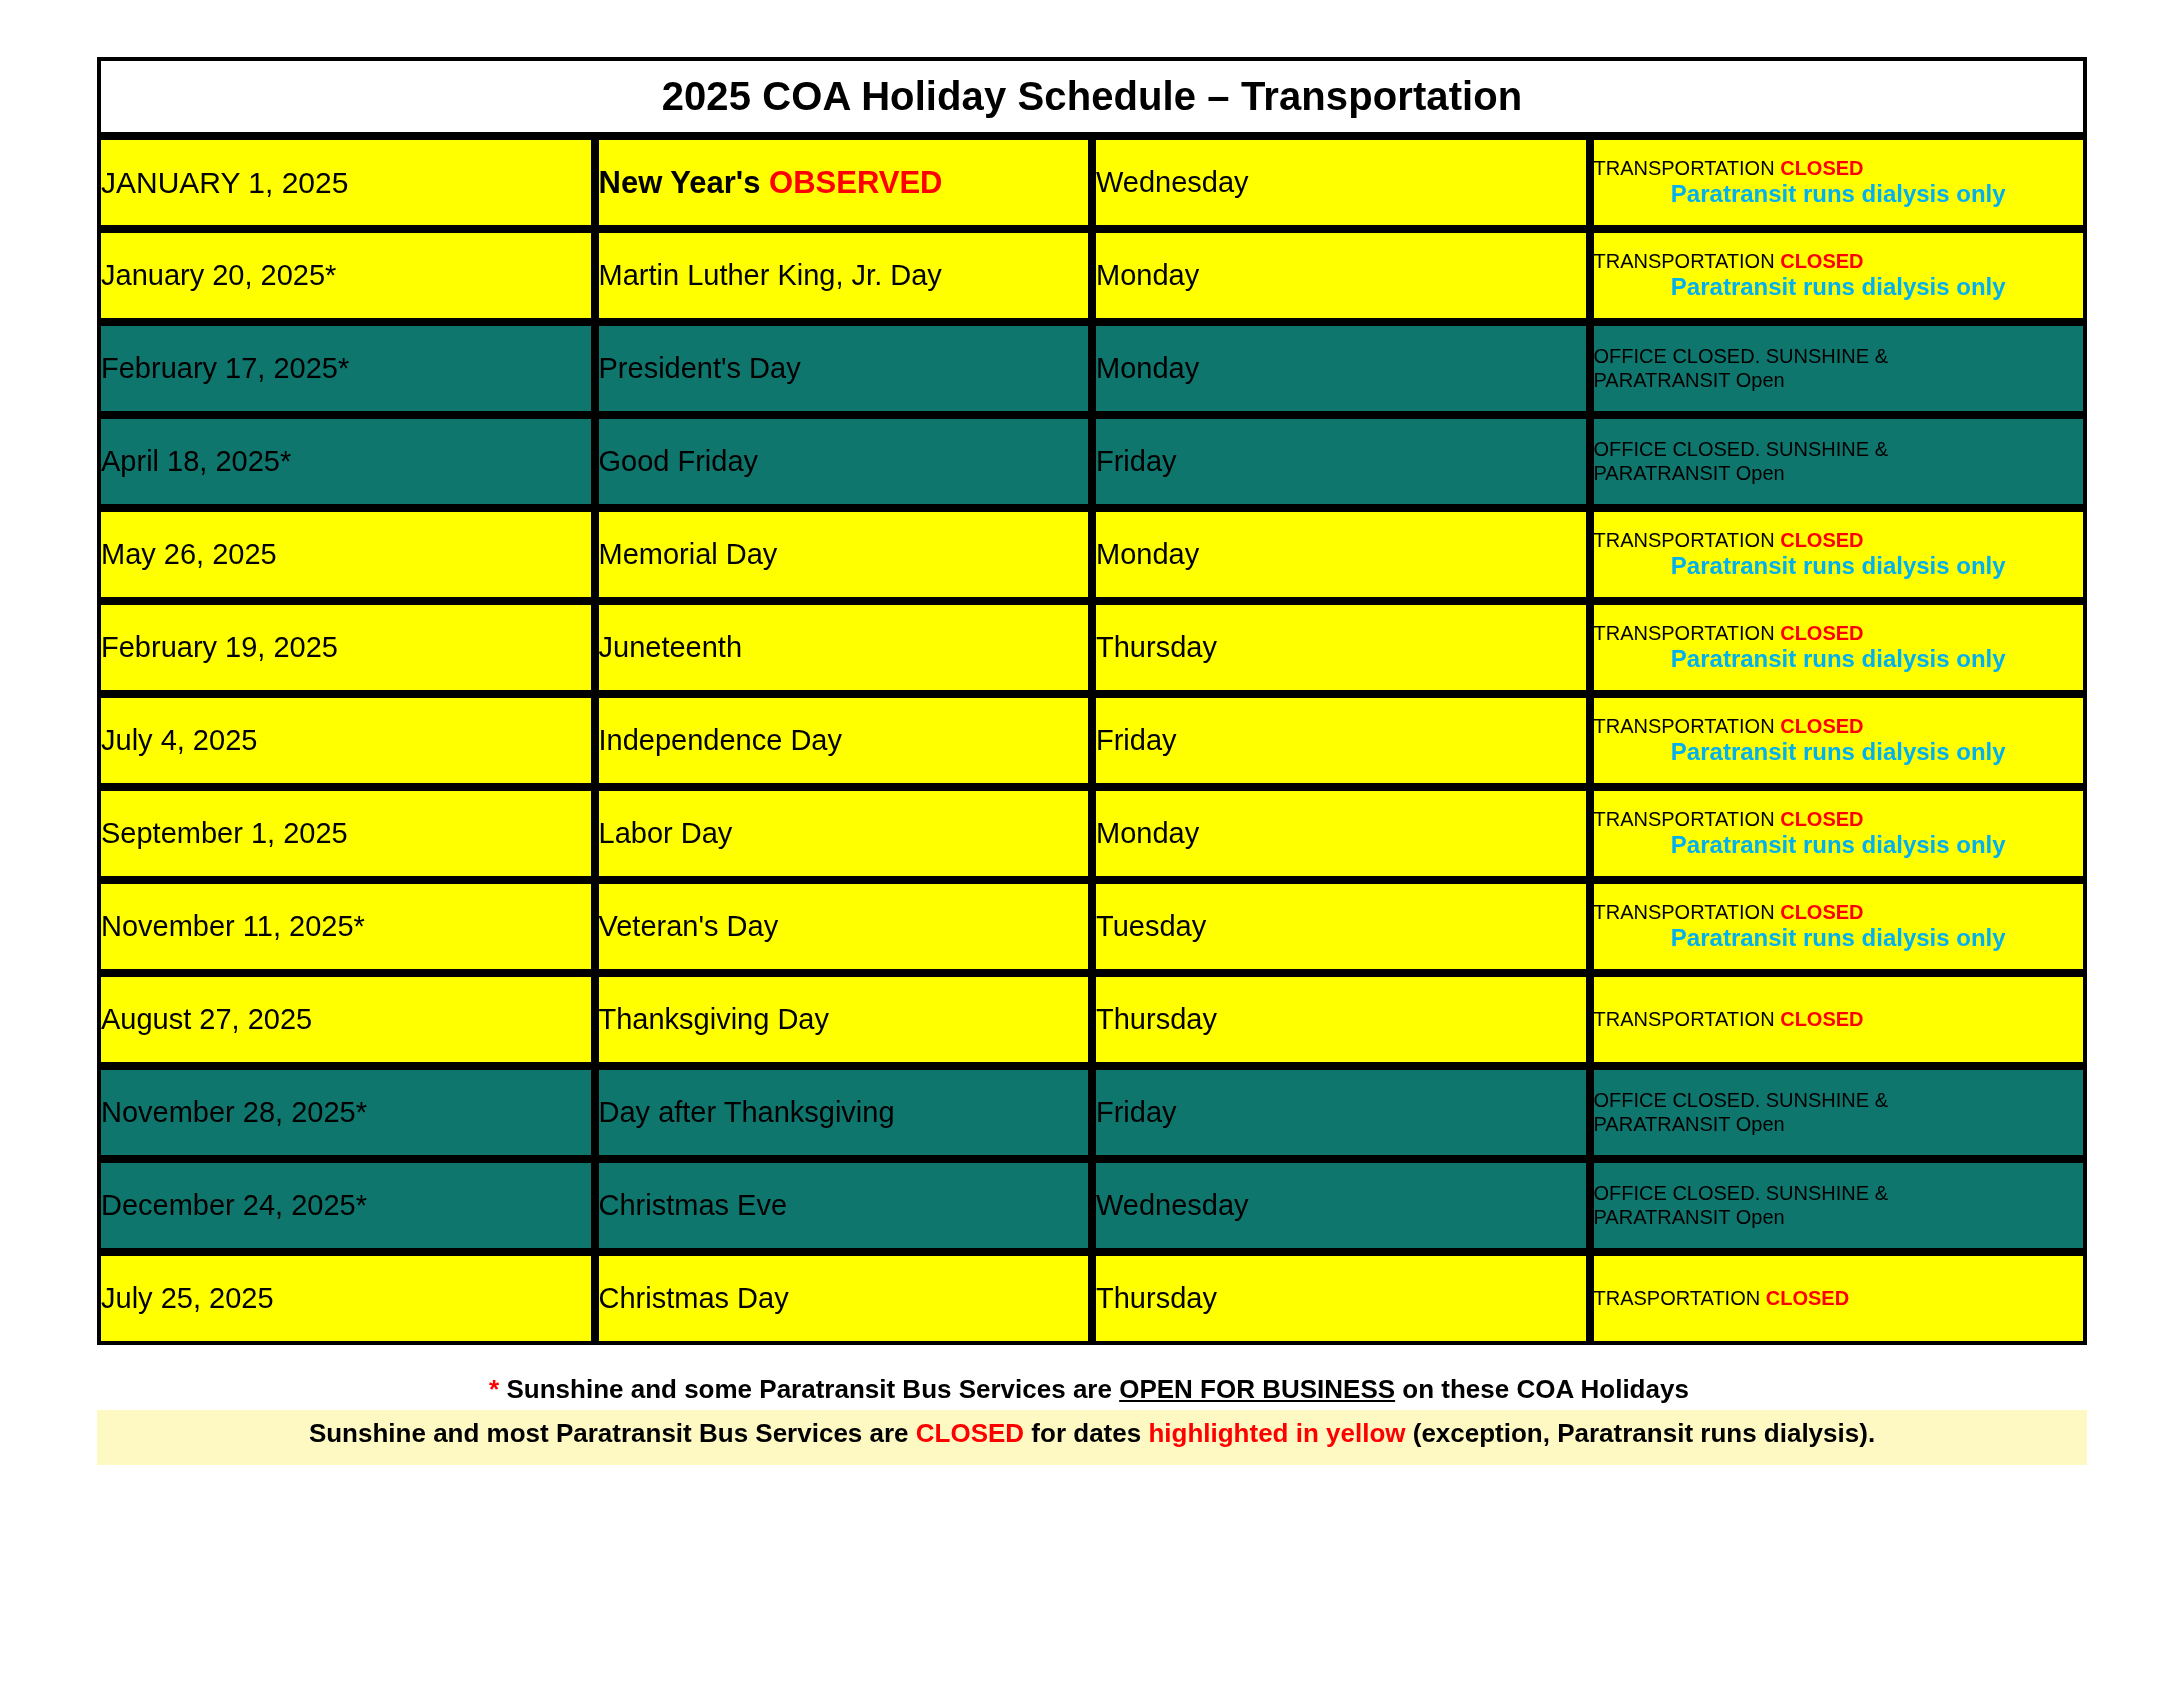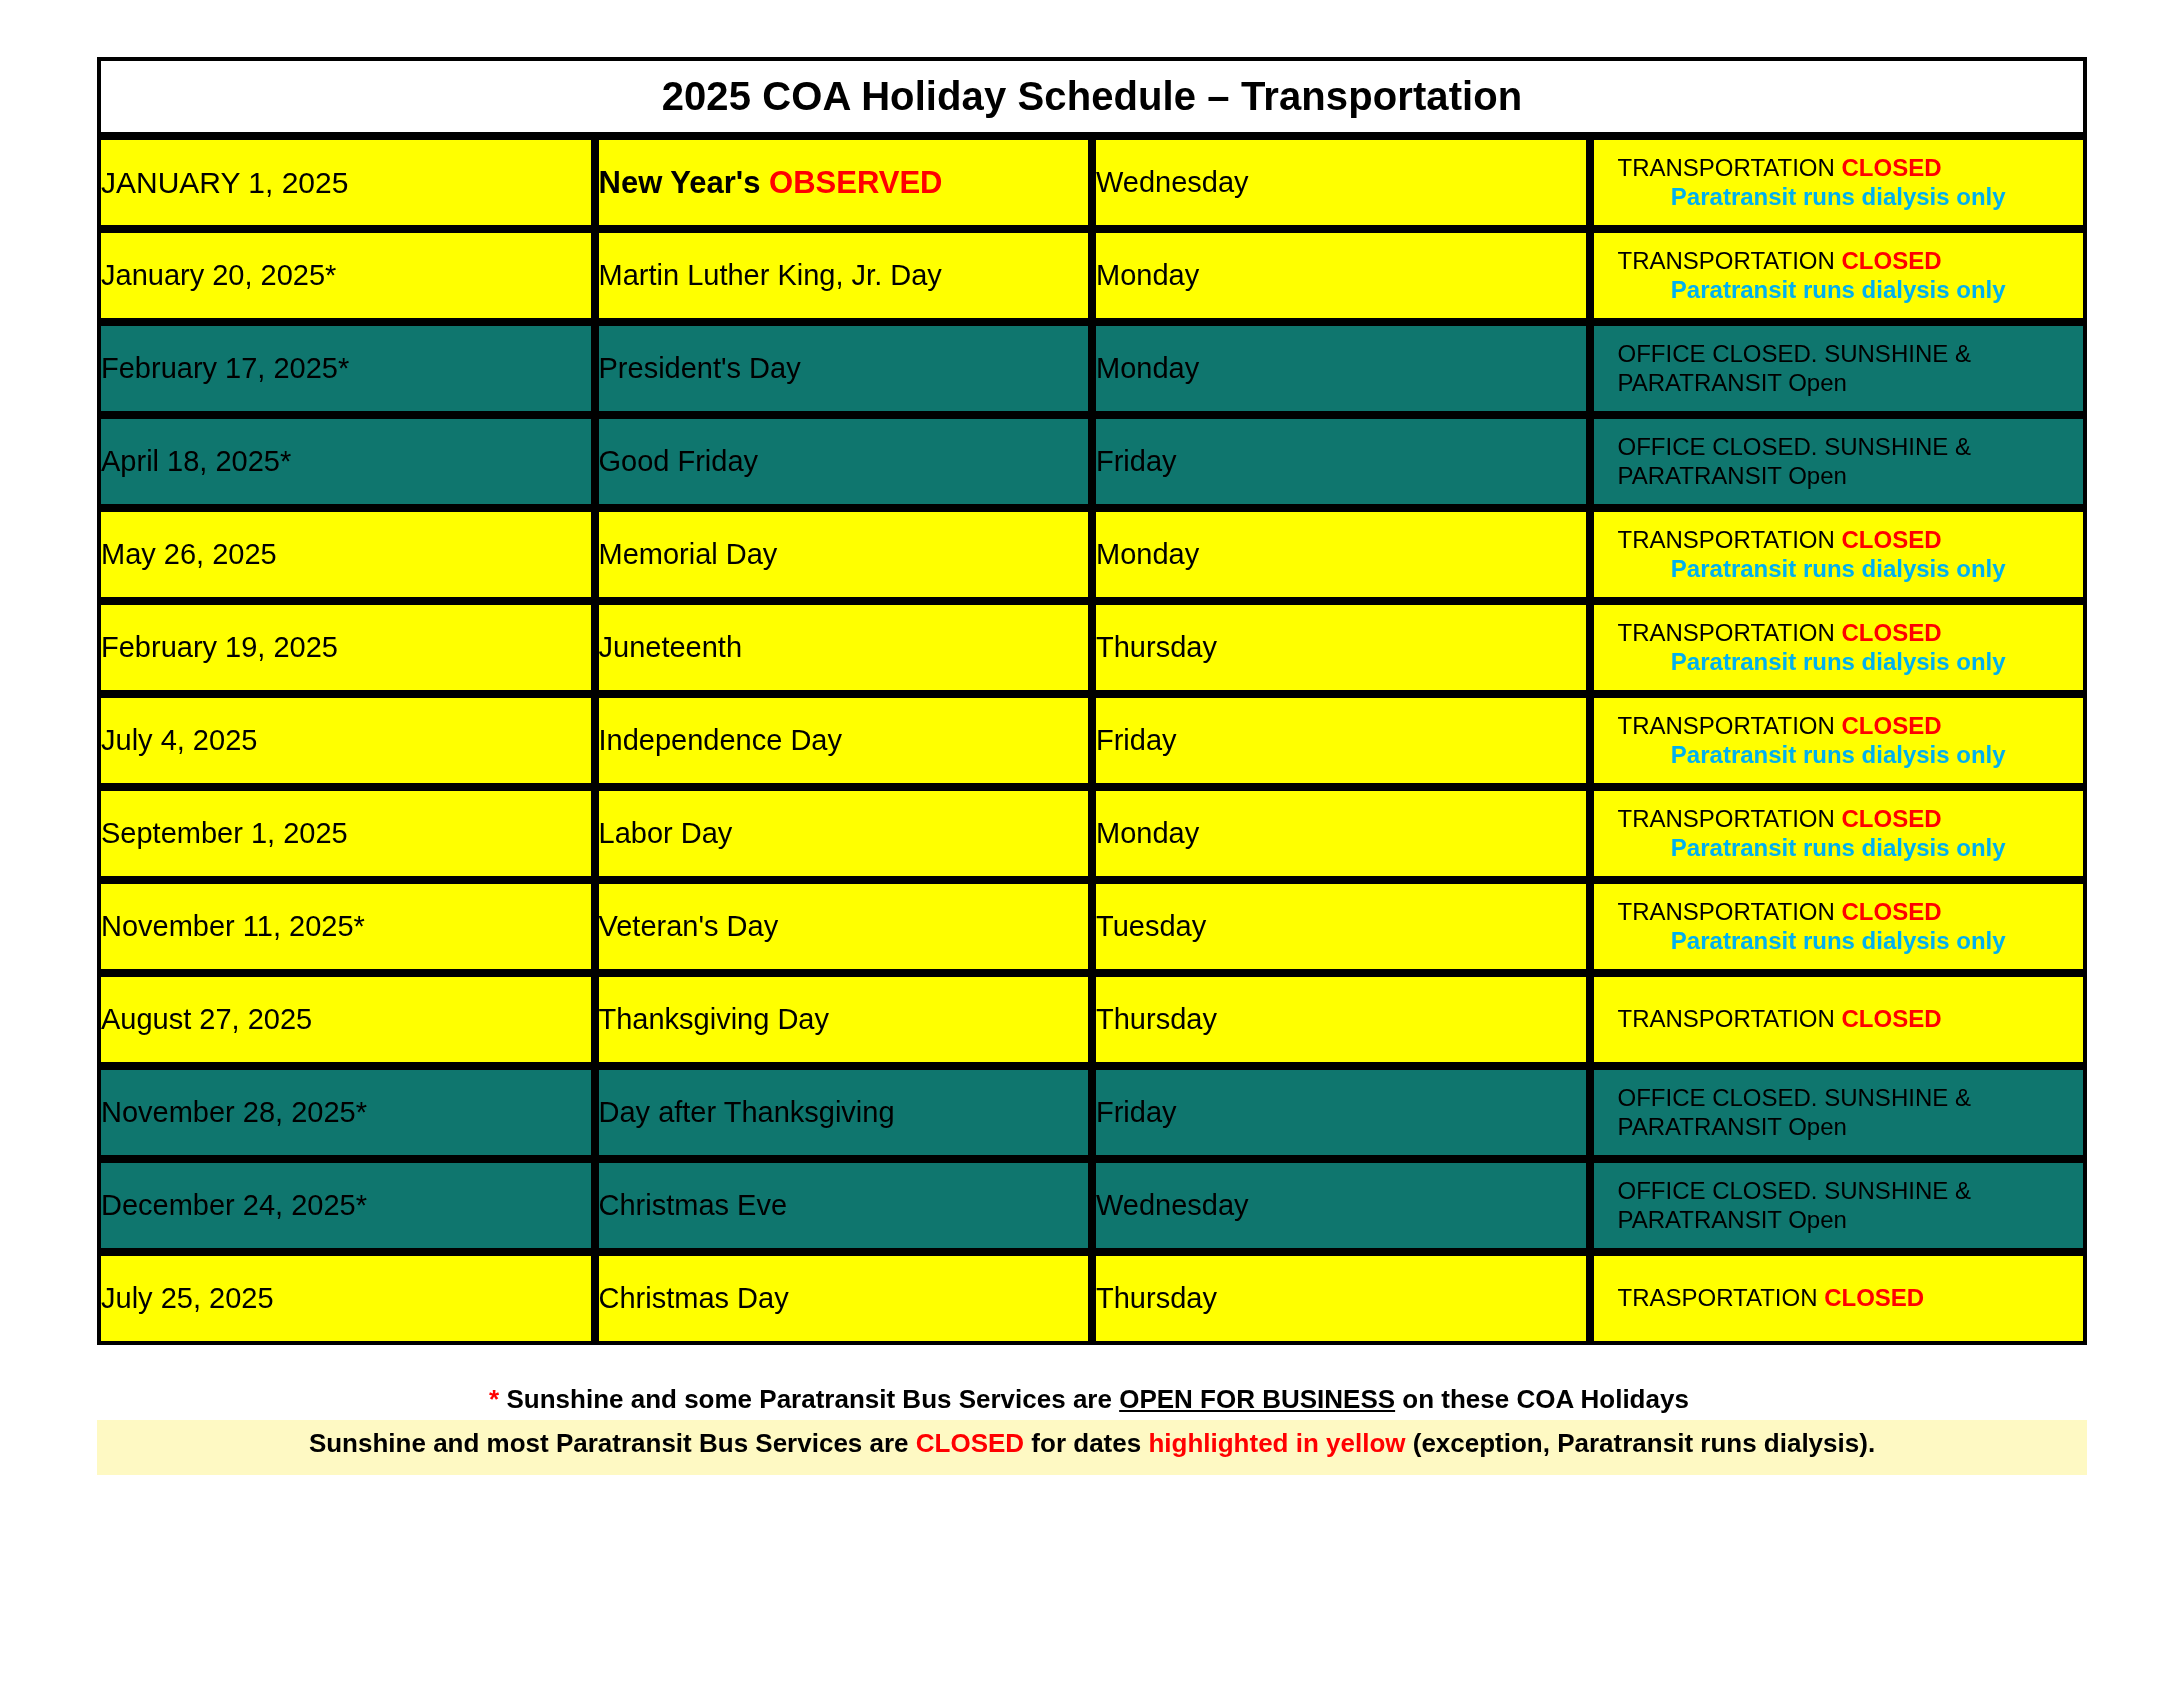--- a/index.html
+++ b/index.html
@@ -62,44 +62,43 @@
     font-size: 29px;
     padding-left: 22px;
   }
   .c-status {
     width: 550px;
     padding-left: 22px;
     padding-right: 8px;
     line-height: 1.18;
   }
   .status-line1 {
-    font-size: 24px;
+    font-size: 20px;
     white-space: nowrap;
-    margin-left: 24px;
   }
   .status-line2 {
     font-size: 24px;
     font-weight: bold;
     color: #00b0f0;
     white-space: nowrap;
     text-align: center;
   }
   .red {
     color: #ff0000;
     font-weight: bold;
   }
   .nyd-bold {
     font-weight: bold;
     font-size: 31px;
   }
   .jan1-date {
     font-size: 30px;
   }
   .footnote {
-    margin-top: 38px;
+    margin-top: 28px;
     text-align: center;
     font-size: 26px;
     font-weight: bold;
     line-height: 1.28;
   }
   .footnote .star {
     color: #ff0000;
     font-weight: bold;
   }
   .underline {

